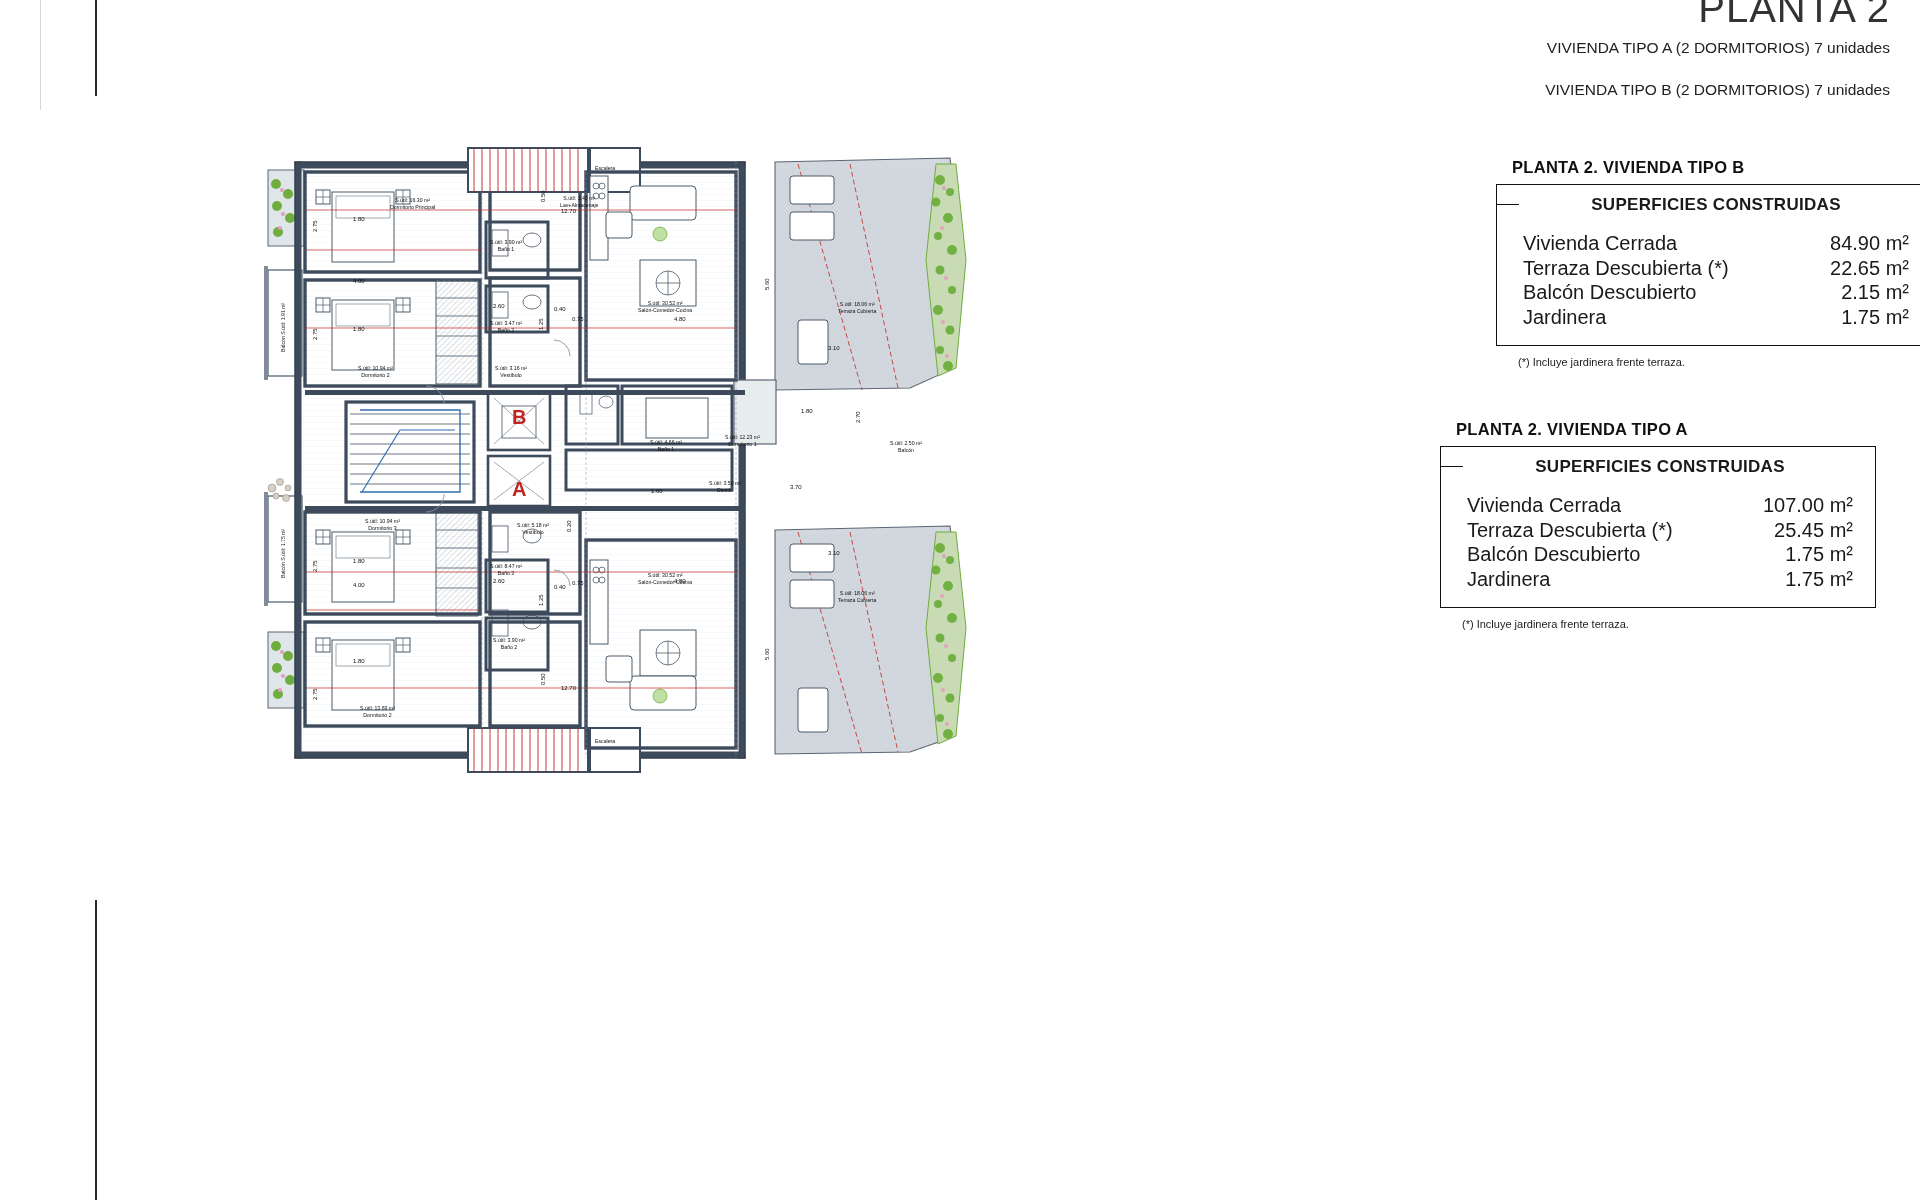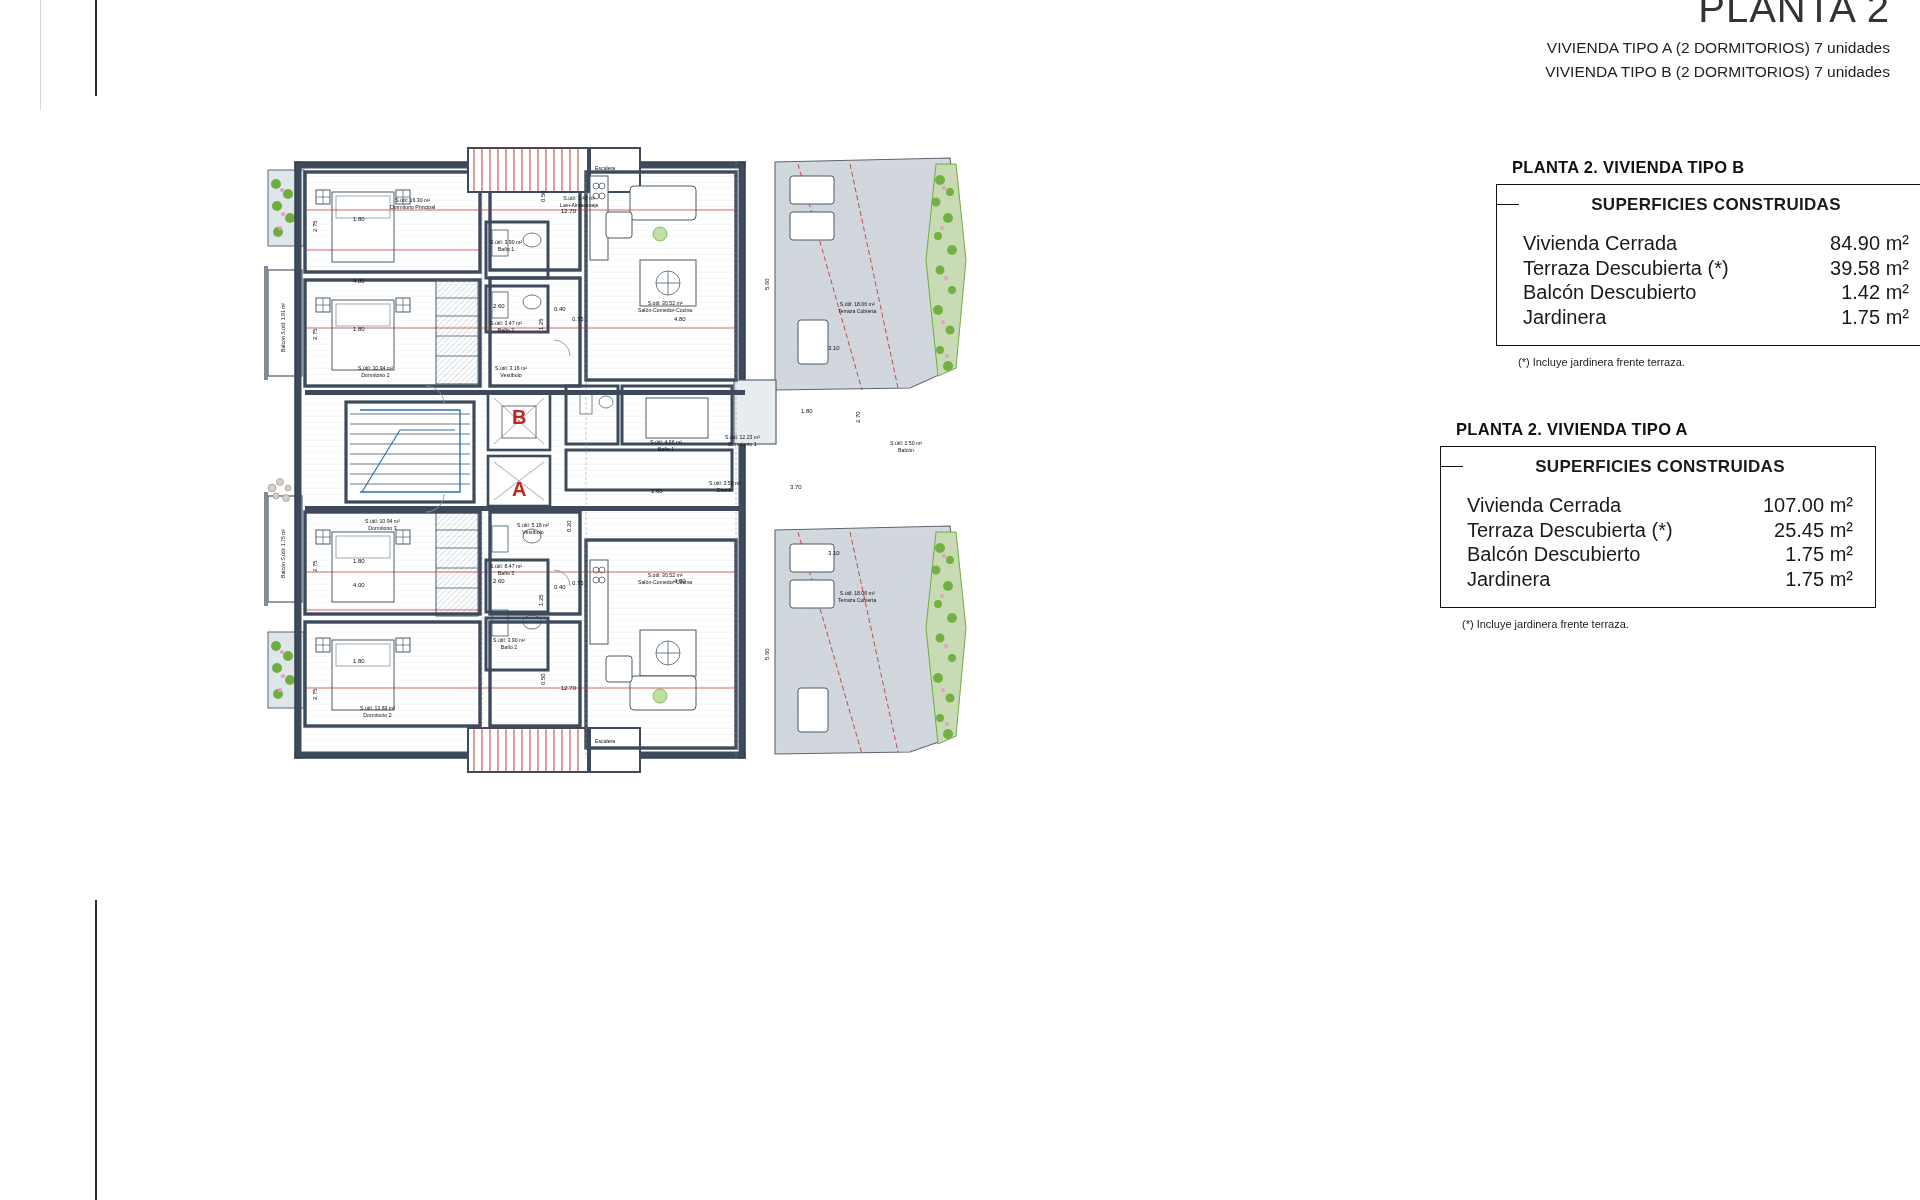--- a/index.html
+++ b/index.html
@@ -39,40 +39,40 @@
 
 <div class="page">
 
   <div class="rule-v" style="left:95px;top:0;width:2px;height:96px;"></div>
   <div class="rule-v" style="left:95px;top:900px;width:2px;height:300px;"></div>
   <div class="rule-light" style="left:40px;top:0;width:1px;height:110px;"></div>
 
   <div class="hdr">
     <div class="title">PLANTA 2</div>
     <div class="sub">VIVIENDA TIPO A (2 DORMITORIOS) 7 unidades</div>
-    <div class="sub" style="margin-top:2px;">VIVIENDA TIPO B (2 DORMITORIOS) 7 unidades</div>
+    <div class="sub" style="margin-top:20px;">VIVIENDA TIPO B (2 DORMITORIOS) 7 unidades</div>
   </div>
 
   <div class="tbl" style="left:1496px;top:158px;">
     <div class="tbl-title">PLANTA 2. VIVIENDA TIPO B</div>
     <div class="box">
       <div class="hd-line"></div>
       <div class="hd">SUPERFICIES CONSTRUIDAS</div>
       <div class="rows">
         <div class="row">
           <span>Vivienda Cerrada</span>
           <span class="val">84.90 m²</span>
         </div>
         <div class="row">
           <span>Terraza Descubierta (*)</span>
-          <span class="val">39.58 m²</span>
+          <span class="val">22.65 m²</span>
         </div>
         <div class="row">
           <span>Balcón Descubierto</span>
-          <span class="val">1.42 m²</span>
+          <span class="val">2.15 m²</span>
         </div>
         <div class="row">
           <span>Jardinera</span>
           <span class="val">1.75 m²</span>
         </div>
       </div>
     </div>
     <div class="note">(*) Incluye jardinera frente terraza.</div>
   </div>
 

